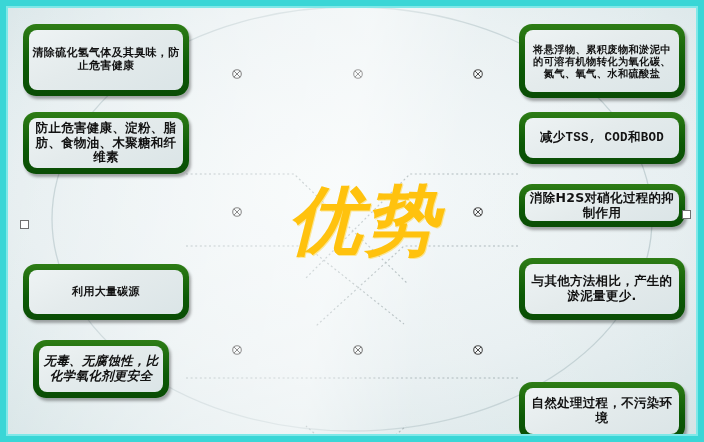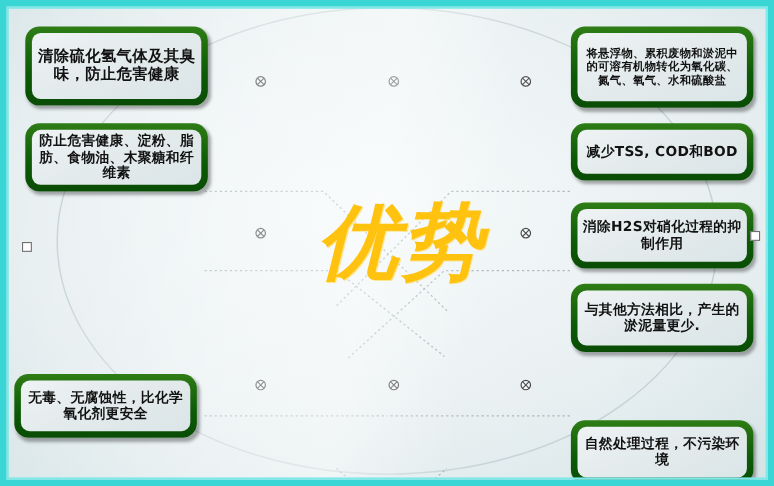--- a/index.html
+++ b/index.html
@@ -69,21 +69,21 @@
     text-align:center;
     color:#121212;
     font-weight:bold;
     line-height:1.18;
     letter-spacing:.3px;
     padding:1px 3px;
     overflow:hidden;
   }
   .node .inner span{display:block;width:100%;}
 
-  .fs13{font-size:14px;}
+  .fs13{font-size:11px;}
   .fs12{font-size:12.5px;}
   .fs10{font-size:10.3px;}
 
   
   .handle{
     position:absolute;width:7px;height:7px;
     background:#ffffff;border:1px solid #6f6f6f;
     z-index:40;
   }
 
@@ -166,40 +166,45 @@
         </div>
     </div>
 
     <div class="node" style="left:17px;top:106px;width:166px;height:62px;">
       <div class="inner fs12">
           <span>防止危害健康、淀粉、脂肪、食物油、木聚糖和纤维素</span>
         </div>
     </div>
 
 
-
-    <div class="node" style="left:7px;top:334px;width:166px;height:58px;">
+    <div class="node" style="left:17px;top:258px;width:166px;height:56px;">
+      <div class="inner fs13">
+          <span>利用大量碳源</span>
+        </div>
+    </div>
+
+    <div class="node" style="left:27px;top:334px;width:136px;height:58px;font-style:italic;">
       <div class="inner fs12">
           <span>无毒、无腐蚀性，比化学氧化剂更安全</span>
         </div>
     </div>
 
     <div class="node" style="left:513px;top:18px;width:166px;height:74px;">
       <div class="inner fs10">
           <span>将悬浮物、累积废物和淤泥中的可溶有机物转化为氧化碳、氮气、氧气、水和硫酸盐</span>
         </div>
     </div>
 
-    <div class="node" style="left:513px;top:106px;width:166px;height:52px;">
+    <div class="node" style="left:513px;top:106px;width:166px;height:52px;font-family:Liberation Mono, monospace;">
       <div class="inner fs12">
           <span>减少TSS, COD和BOD</span>
         </div>
     </div>
 
-    <div class="node" style="left:513px;top:178px;width:166px;height:60px;">
+    <div class="node" style="left:513px;top:178px;width:166px;height:43px;">
       <div class="inner fs12">
           <span>消除H2S对硝化过程的抑制作用</span>
         </div>
     </div>
 
     <div class="node" style="left:513px;top:252px;width:166px;height:62px;">
       <div class="inner fs12">
           <span>与其他方法相比，产生的淤泥量更少.</span>
         </div>
     </div>

